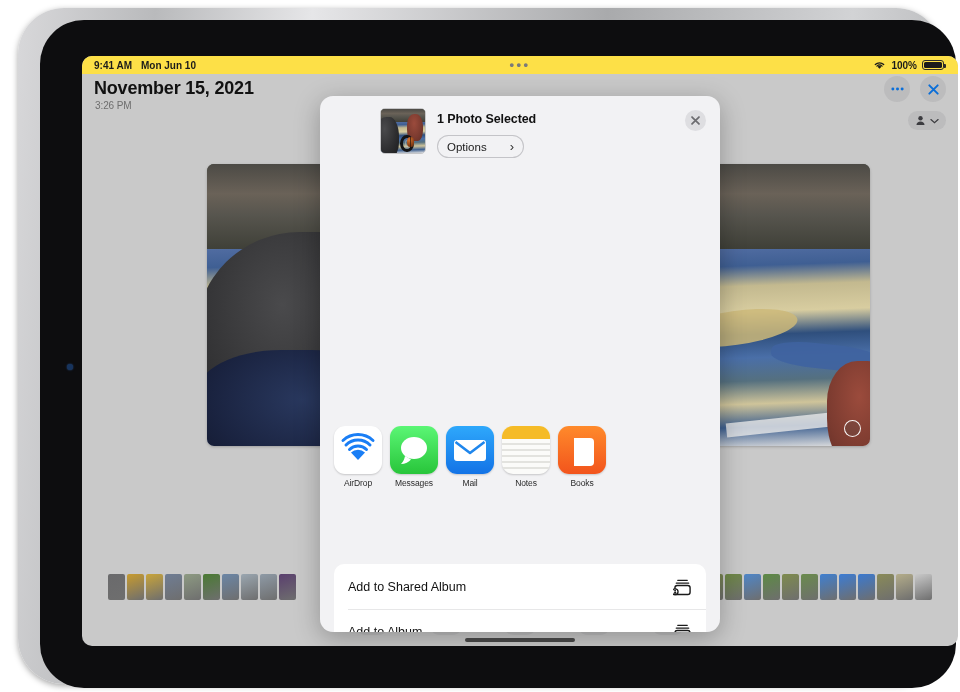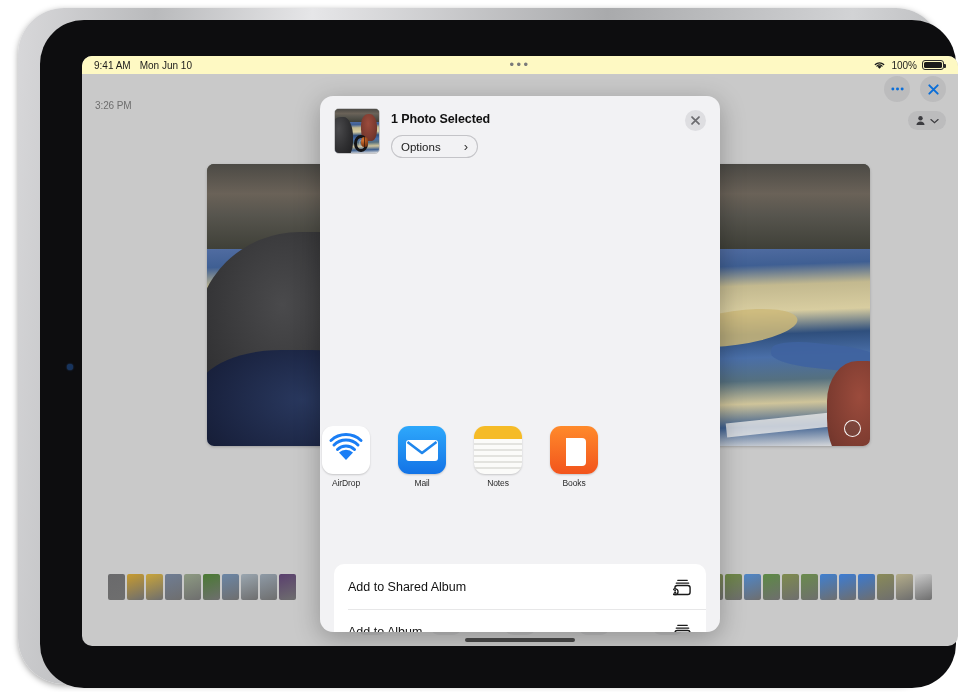--- a/index.html
+++ b/index.html
@@ -36,22 +36,22 @@
     width: 876px; height: 590px;
     background: #c9c9c9;
     border-radius: 10px;
     overflow: hidden;
   }
 
   
   #status-bar {
     position: absolute; left: 0; top: 0; width: 100%; height: 18px;
     display: flex; align-items: center;
-    font-size: 10px; font-weight: normal; color: #1b1b1b;
-    background: #fef9c3;
+    font-size: 10px; font-weight: bold; color: #1b1b1b;
+    background: #fde047;
   }
   #status-left { position: absolute; left: 12px; display: flex; gap: 9px; align-items: center; }
   #status-center { position: absolute; left: 0; right: 0; text-align: center; letter-spacing: 2.5px;
                    color:#7a7a7a; font-size: 13px; line-height: 6px; }
   #status-right { position: absolute; right: 14px; display: flex; gap: 5px; align-items: center; }
   .batt {
     width: 22px; height: 10px; border: 1.2px solid #2b2b2b; border-radius: 3px;
     position: relative; display: inline-block;
   }
   .batt::after { content:""; position:absolute; left:1px; top:1px; bottom:1px; right:1px;
@@ -168,41 +168,41 @@
   #home-indicator { position:absolute; left:50%; transform:translateX(-50%); bottom:4px;
                     width:110px; height:4px; border-radius:2px; background:#4a4a4a; }
 
   
   #share-sheet {
     position:absolute; left:238px; top:40px; width:400px; height:536px;
     background:#f2f2f4; border-radius:13px;
     box-shadow: 0 6px 26px rgba(0,0,0,.28);
     overflow:hidden; z-index:20;
   }
-  #share-header { position:relative; height:72px; padding:12px 14px 0 14px; display:flex; gap:11px; }
+  #share-header { position:relative; height:72px; padding:12px 14px 0 14px; display:flex; gap:11px;margin-left:46px; }
   #share-thumb { width:46px; height:46px; border-radius:5px; overflow:hidden; position:relative;
                  border:1px solid rgba(0,0,0,.18); flex:none; }
   #share-title { font-size:12.5px; font-weight:bold; color:#111; margin-top:4px; letter-spacing:-.1px;}
   #options-btn {
     margin-top:9px; height:23px; padding:0 9px; border-radius:12px;
     border:1px solid rgba(60,60,67,.25); background:#f2f2f4;
     display:inline-flex; align-items:center; gap:23px;
     font-size:11.5px; color:#1b1b1b;
   }
   #share-close {
     position:absolute; right:14px; top:14px; width:21px; height:21px; border-radius:50%;
     background:rgba(120,120,128,.16); display:flex; align-items:center; justify-content:center;
     color:#6c6c70; font-size:12px; font-weight:bold;
   }
 
   #share-photos { position:absolute; left:0; top:72px; width:100%; height:255px; }
 
   #apps-row {
     position:absolute; left:0; top:330px; width:100%; height:75px;
-    display:flex; gap:28px; padding-left:2px; overflow:hidden;
+    display:flex; gap:8px; padding-left:14px; overflow:hidden;
   }
   .app-item { width:48px; flex:none; text-align:center; }
   .app-icon { width:48px; height:48px; border-radius:11px; position:relative; overflow:hidden;
               box-shadow:0 1px 2px rgba(0,0,0,.18); }
   .app-label { font-size:8.5px; color:#2b2b2b; margin-top:4px; letter-spacing:-.1px; }
 
   .action-group { position:absolute; left:14px; width:372px; background:#fff; border-radius:10px; overflow:hidden; }
   .action-row { height:45px; display:flex; align-items:center; padding:0 14px;
                 font-size:12.5px; color:#111; position:relative; }
   .action-row + .action-row::before {
@@ -232,20 +232,21 @@
             <path d="M8 10.6 L5.6 8.1 a3.4 3.4 0 0 1 4.8 0 Z" fill="#1b1b1b"></path>
             <path d="M2.8 5.4a7.4 7.4 0 0 1 10.4 0" stroke="#1b1b1b" stroke-width="1.5" fill="none" stroke-linecap="round"></path>
             <path d="M4.8 7.4a4.6 4.6 0 0 1 6.4 0" stroke="#1b1b1b" stroke-width="1.5" fill="none" stroke-linecap="round"></path>
           </svg>
           <span>100%</span>
           <span class="batt"></span>
         </div>
       </div>
 
       <div id="app-header">
+        <div id="header-title">November 15, 2021</div>
         <div id="header-subtitle">3:26 PM</div>
 
         <div id="header-right">
           <div class="round-btn">
             <svg width="13" height="4" viewBox="0 0 14 4">
               <circle cx="2" cy="2" r="1.6" fill="#0a6ed8"></circle>
               <circle cx="7" cy="2" r="1.6" fill="#0a6ed8"></circle>
               <circle cx="12" cy="2" r="1.6" fill="#0a6ed8"></circle>
             </svg>
           </div>
@@ -409,20 +410,29 @@
               <svg width="48" height="48" viewBox="0 0 48 48">
                 <path d="M24 34 L17 26.5 a10 10 0 0 1 14 0 Z" fill="#1a7ef5"></path>
                 <path d="M12 19a17 17 0 0 1 24 0" stroke="#1a7ef5" stroke-width="3" fill="none" stroke-linecap="round"></path>
                 <path d="M15.5 23.5a12 12 0 0 1 17 0" stroke="#1a7ef5" stroke-width="3" fill="none" stroke-linecap="round"></path>
                 <path d="M9 14.5a22 22 0 0 1 30 0" stroke="#1a7ef5" stroke-width="3" fill="none" stroke-linecap="round"></path>
               </svg>
             </div>
             <div class="app-label">AirDrop</div>
           </div>
 
+          <div class="app-item">
+            <div class="app-icon" style="background:linear-gradient(180deg,#5bf675,#28c53a)">
+              <svg width="48" height="48" viewBox="0 0 48 48">
+                <ellipse cx="24" cy="22" rx="13" ry="11" fill="#fff"></ellipse>
+                <path d="M15 30 C14 35 12 37 11 38 c4 0 8-2 10-4.5 Z" fill="#fff"></path>
+              </svg>
+            </div>
+            <div class="app-label">Messages</div>
+          </div>
 
           <div class="app-item">
             <div class="app-icon" style="background:linear-gradient(180deg,#2ea8fb,#1373e6)">
               <svg width="48" height="48" viewBox="0 0 48 48">
                 <rect x="8" y="14" width="32" height="21" rx="3" fill="#fff"></rect>
                 <path d="M9.5 16 L24 27 L38.5 16" stroke="#1f86ec" stroke-width="2.6" fill="none" stroke-linejoin="round"></path>
               </svg>
             </div>
             <div class="app-label">Mail</div>
           </div>

